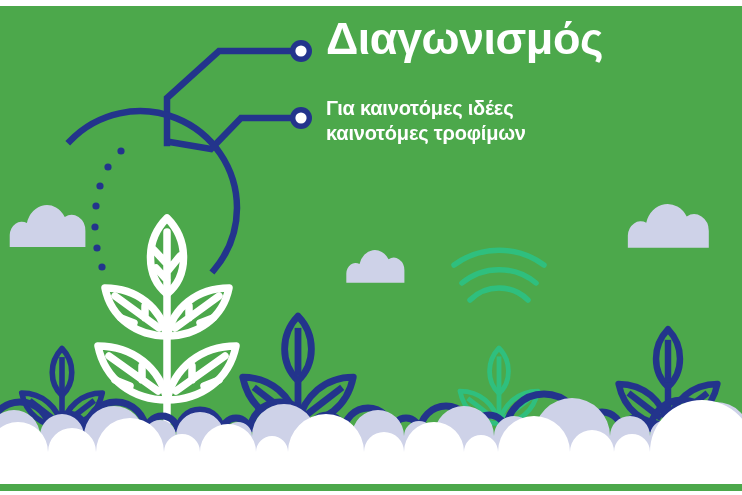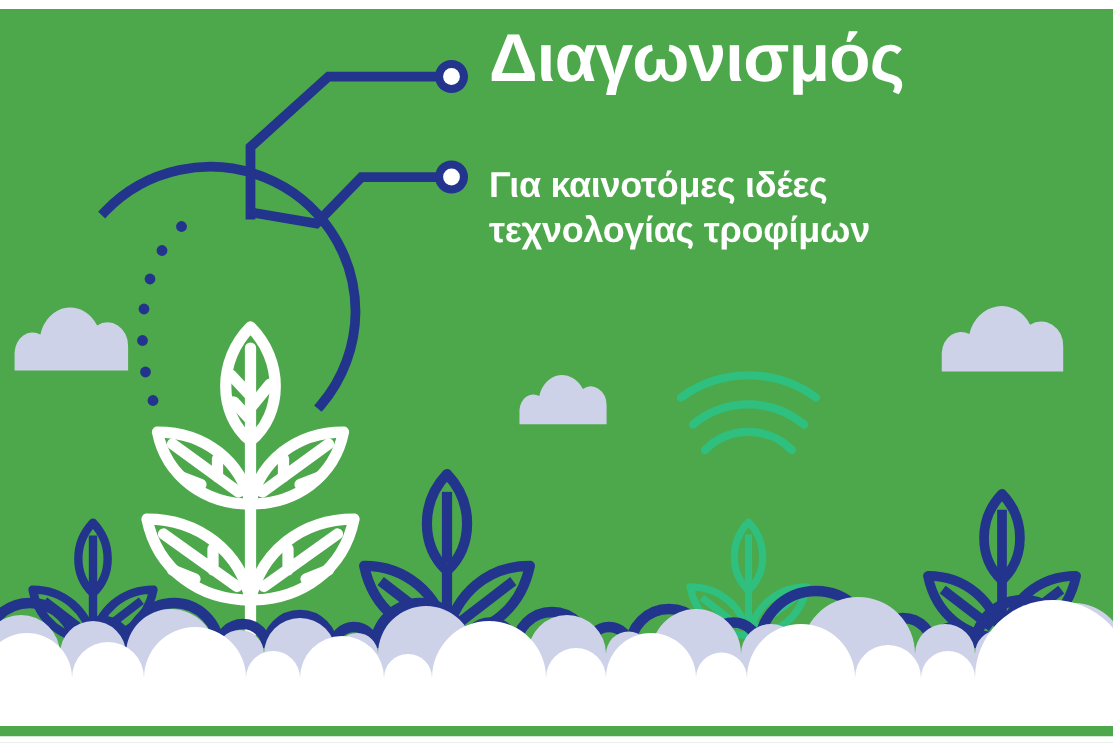--- a/index.html
+++ b/index.html
@@ -17,23 +17,23 @@
     left:326px;top:16px;
     color:#ffffff;
     font-size:45px;
     font-weight:bold;
     letter-spacing:-0.5px;
     line-height:1.0;
     white-space:nowrap;
   }
   .subtitle{
     position:absolute;
-    left:326px;top:109px;
+    left:326px;top:96px;
     color:#ffffff;
-    font-size:24px;
+    font-size:20px;
     font-weight:bold;
     line-height:1.27;
     width:370px;
     letter-spacing:-0.2px;
   }
   .subtitle span{display:block;white-space:nowrap;}
 </style>
 </head>
 <body>
 
@@ -207,17 +207,17 @@
       <rect x="0" y="484" width="742" height="7" fill="#4CA84B"></rect>
       <rect x="0" y="491" width="742" height="4" fill="#FFFFFF"></rect>
       <rect x="0" y="0" width="742" height="6" fill="#FFFFFF"></rect>
     </g>
   </svg>
 
   <div class="text-layer">
     <div class="title">Διαγωνισμός</div>
     <div class="subtitle">
       <span>Για καινοτόμες ιδέες</span>
-      <span>τεχνολογίας τροφίμων</span>
+      <span>καινοτόμες τροφίμων</span>
     </div>
   </div>
 
 </div>
 
 </body></html>

